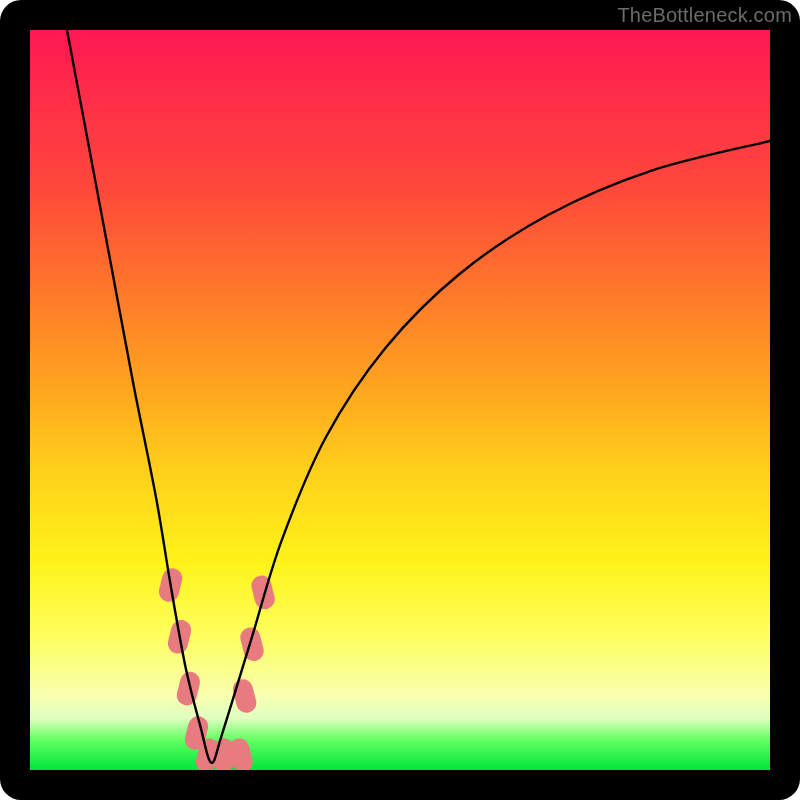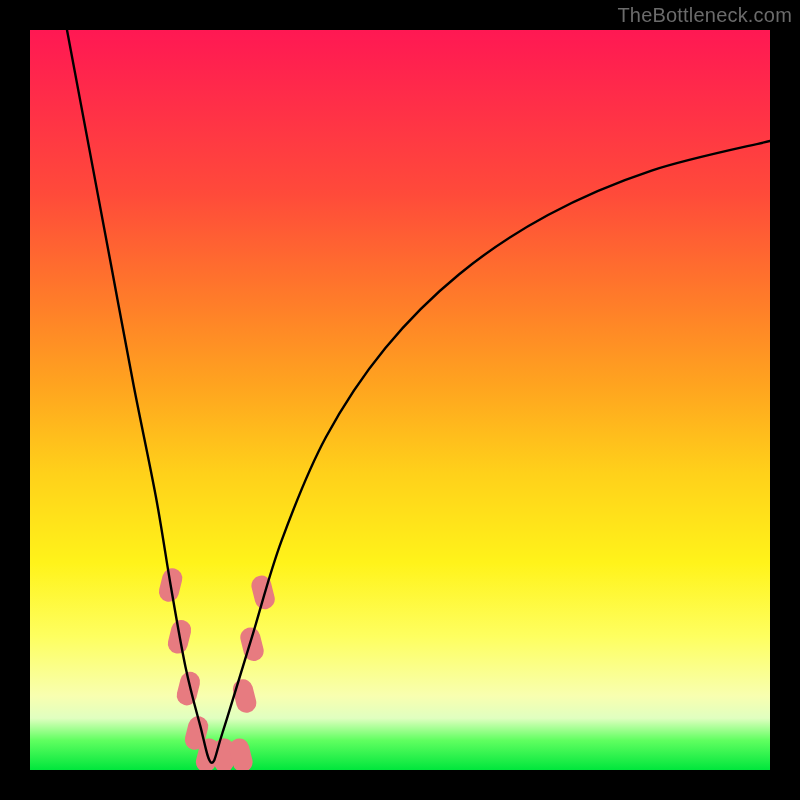--- a/index.html
+++ b/index.html
@@ -8,20 +8,21 @@
     width: 800px;
     height: 800px;
     overflow: hidden;
     font-family: Arial, Helvetica, sans-serif;
   }
   .stage {
     position: relative;
     width: 800px;
     height: 800px;
     background: #000;
+    border-radius: 21px;
   }
   .plot-area {
     position: absolute;
     left: 30px;
     top: 30px;
     width: 740px;
     height: 740px;
     
     background: linear-gradient(
       to bottom,

